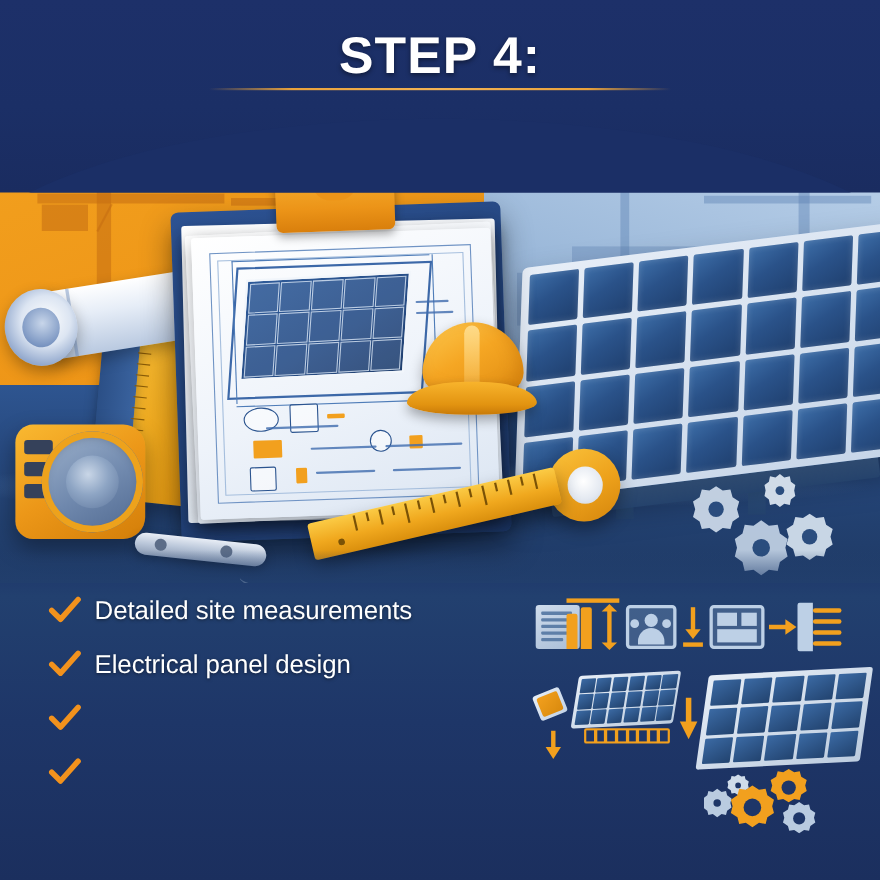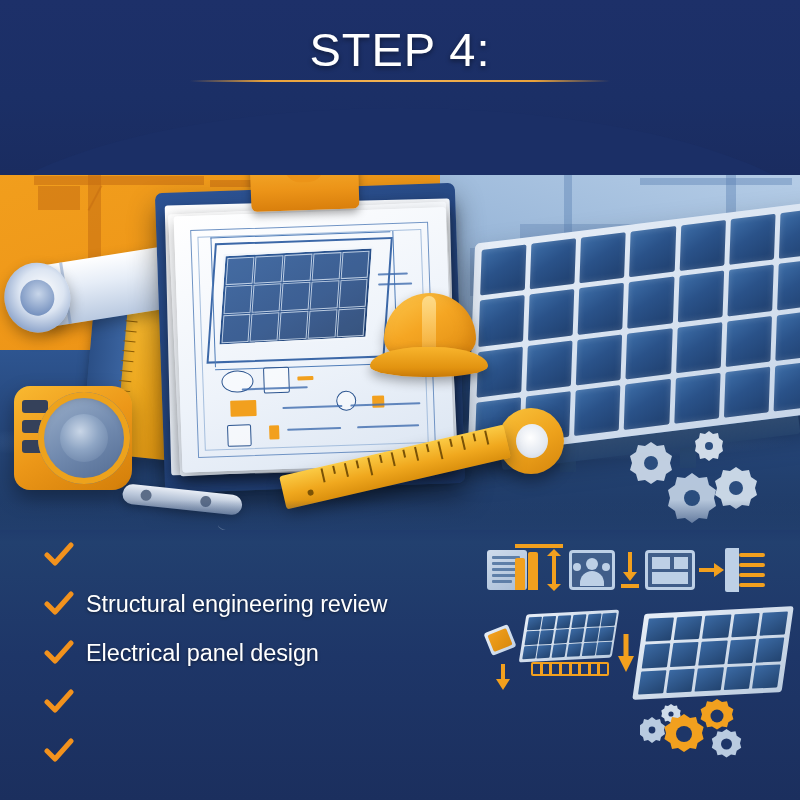--- a/index.html
+++ b/index.html
@@ -13,21 +13,21 @@
 
   
   .header {
     position:absolute; left:0; top:0; width:800px; height:175px;
     background:linear-gradient(180deg,#1d3069 0%,#1b2f66 55%,#1a2c60 100%);
     z-index:5; overflow:hidden;
   }
   .header-title {
     position:absolute; top:22px; left:0; width:100%;
     text-align:center; color:#ffffff;
-    font-size:47px; font-weight:normal; letter-spacing:1px;
+    font-size:47px; font-weight:bold; letter-spacing:1px;
     text-shadow:0 2px 5px rgba(0,0,0,.45);
   }
   .title-divider {
     position:absolute; top:80px; left:50%; transform:translateX(-50%);
     width:420px; height:2px;
     background:linear-gradient(90deg,rgba(242,146,29,0) 0%,#e9a23b 18%,#f3b455 50%,#e9a23b 82%,rgba(242,146,29,0) 100%);
   }
   .header-sub {
     position:absolute; top:85px; left:0; width:100%;
     text-align:center; font-size:38px; font-weight:bold;
@@ -567,28 +567,21 @@
 
   <div class="lower">
 
     <div class="checklist">
       <div class="check-row">
         <span class="check-mark">
           <svg width="30" height="26" viewBox="0 0 30 26">
               <path d="M3 13 L11 21 L27 3" stroke="#F2921D" stroke-width="5" fill="none" stroke-linecap="round" stroke-linejoin="round"></path>
             </svg>
         </span>
-      </div>
-      <div class="check-row">
-        <span class="check-mark">
-          <svg width="30" height="26" viewBox="0 0 30 26">
-              <path d="M3 13 L11 21 L27 3" stroke="#F2921D" stroke-width="5" fill="none" stroke-linecap="round" stroke-linejoin="round"></path>
-            </svg>
-        </span>
-        <span class="check-label">Structural engineering review</span>
+        <span class="check-label">Detailed site measurements</span>
       </div>
       <div class="check-row">
         <span class="check-mark">
           <svg width="30" height="26" viewBox="0 0 30 26">
               <path d="M3 13 L11 21 L27 3" stroke="#F2921D" stroke-width="5" fill="none" stroke-linecap="round" stroke-linejoin="round"></path>
             </svg>
         </span>
         <span class="check-label">Electrical panel design</span>
       </div>
       <div class="check-row">

